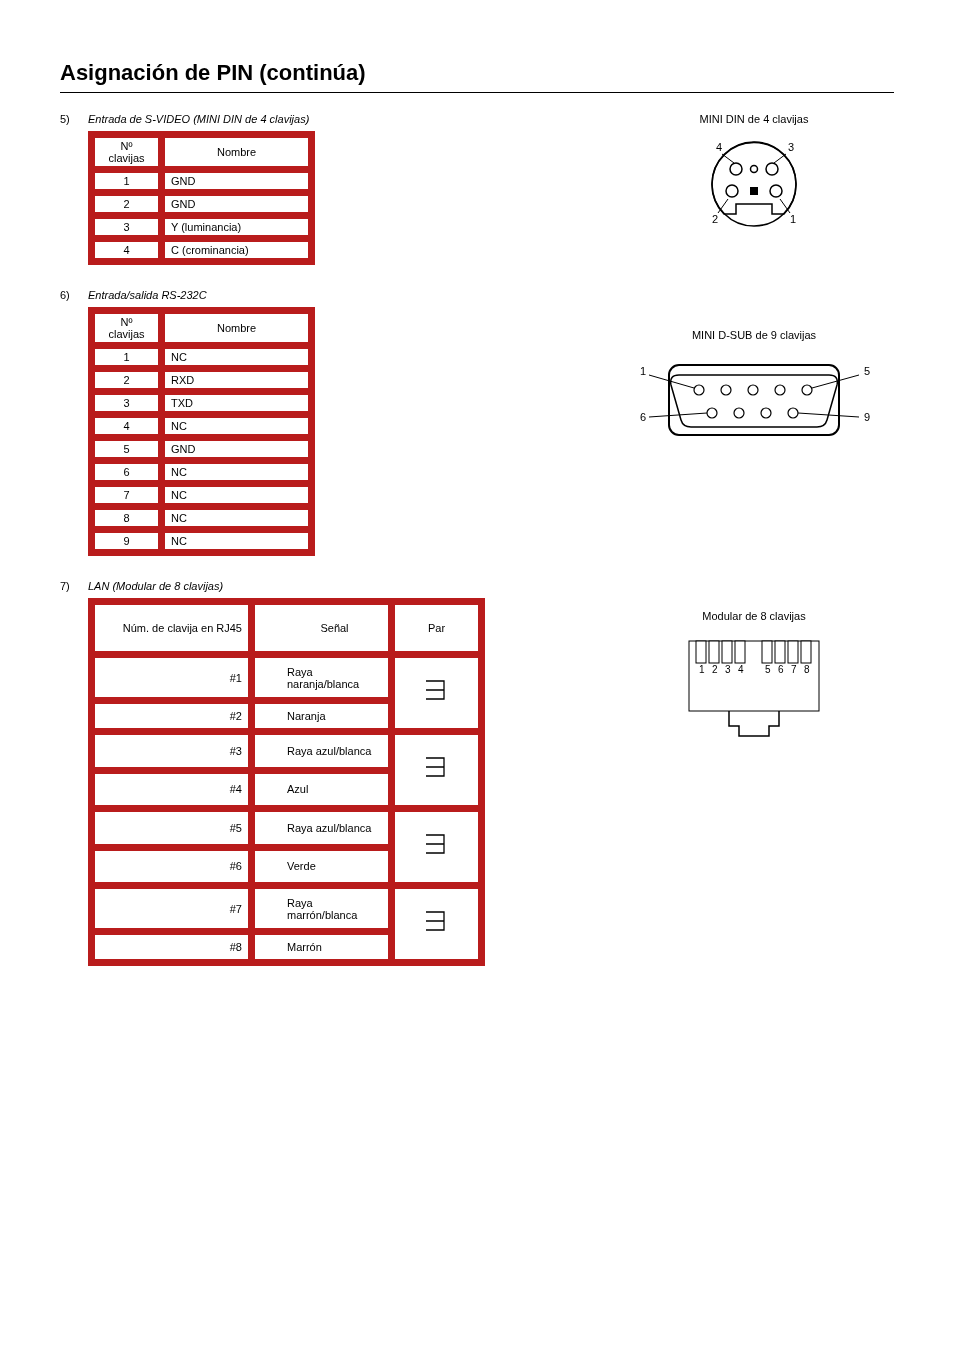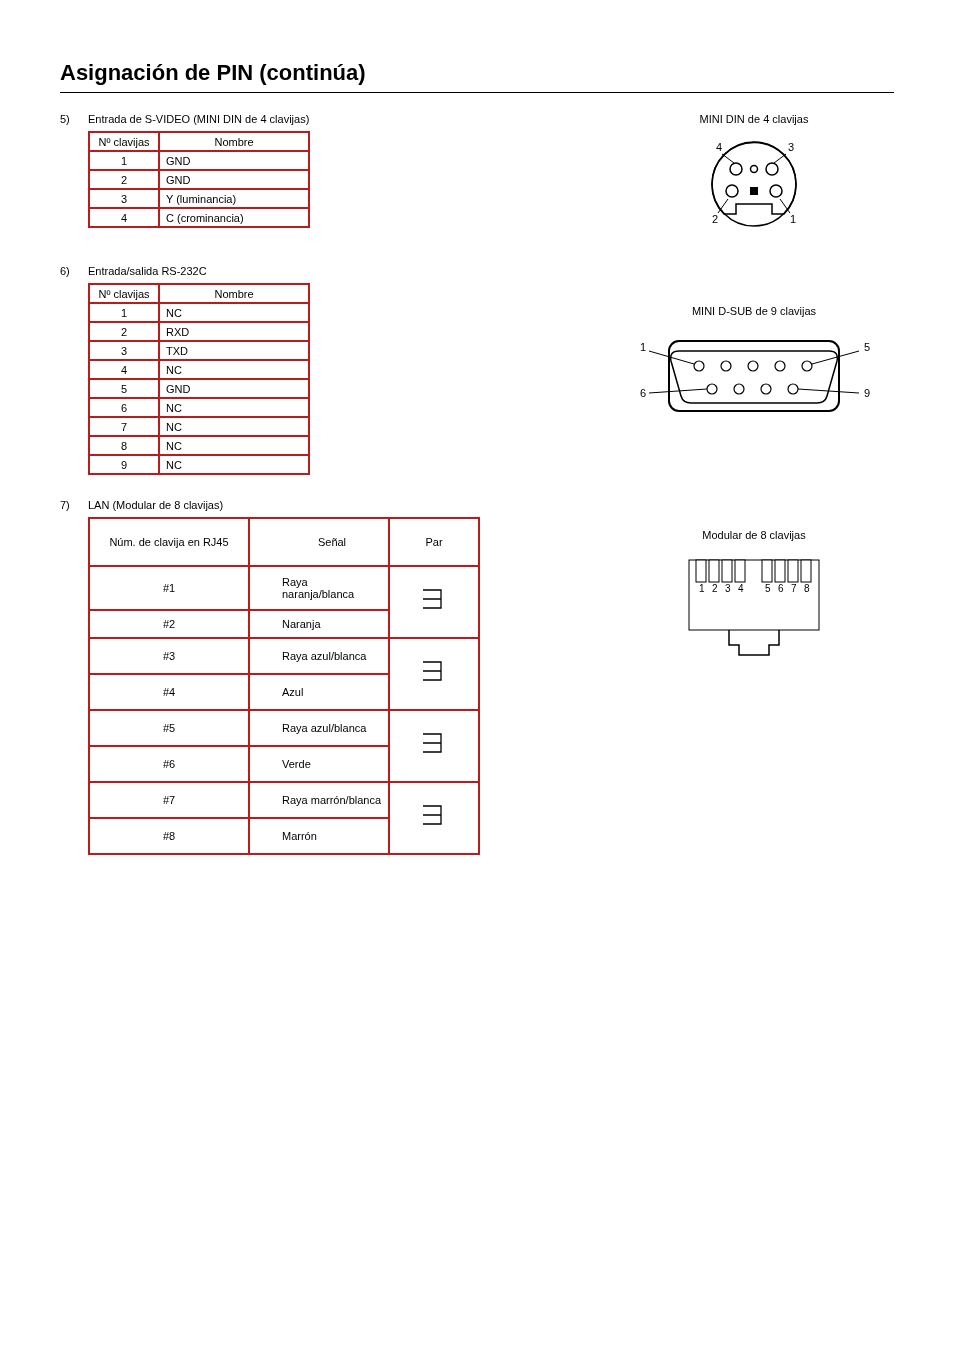--- a/index.html
+++ b/index.html
@@ -42,39 +42,40 @@
   }
   .right-content {
     margin-left: auto;
     text-align: center;
     width: 280px;
     font-size: 11px;
   }
   .sec-title {
     font-size: 11px;
     margin: 0 0 6px 0;
+    font-style: italic;
   }
   table {
     border-collapse: collapse;
     font-size: 11px;
   }
   th, td {
-    border: 2px solid #b91c1c;
+    border: 7px solid #b91c1c;
     padding: 2px 6px;
     height: 19px;
   }
   th {
     font-weight: normal;
     text-align: center;
   }
   .t5 th:first-child, .t5 td:first-child { width: 70px; text-align: center; }
   .t5 th:nth-child(2), .t5 td:nth-child(2) { width: 150px; }
   .t6 th:first-child, .t6 td:first-child { width: 70px; text-align: center; }
   .t6 th:nth-child(2), .t6 td:nth-child(2) { width: 150px; }
-  .t7 th:nth-child(1), .t7 td:nth-child(1) { width: 160px; text-align: center; margin-left: 15px; }
+  .t7 th:nth-child(1), .t7 td:nth-child(1) { width: 160px; text-align: right; margin-left: 15px; }
   .t7 th:nth-child(2), .t7 td:nth-child(2) { width: 140px; padding-left: 32px; }
   .t7 th:nth-child(3), .t7 td:nth-child(3) { width: 90px; text-align: center; padding:17px; }
   .footer {
     position: absolute;
     bottom: 40px;
     left: 0; right: 0;
     text-align: center;
     font-size: 11px;
   }
   .diagram-label { font-size: 11px; margin-bottom: 4px; }

